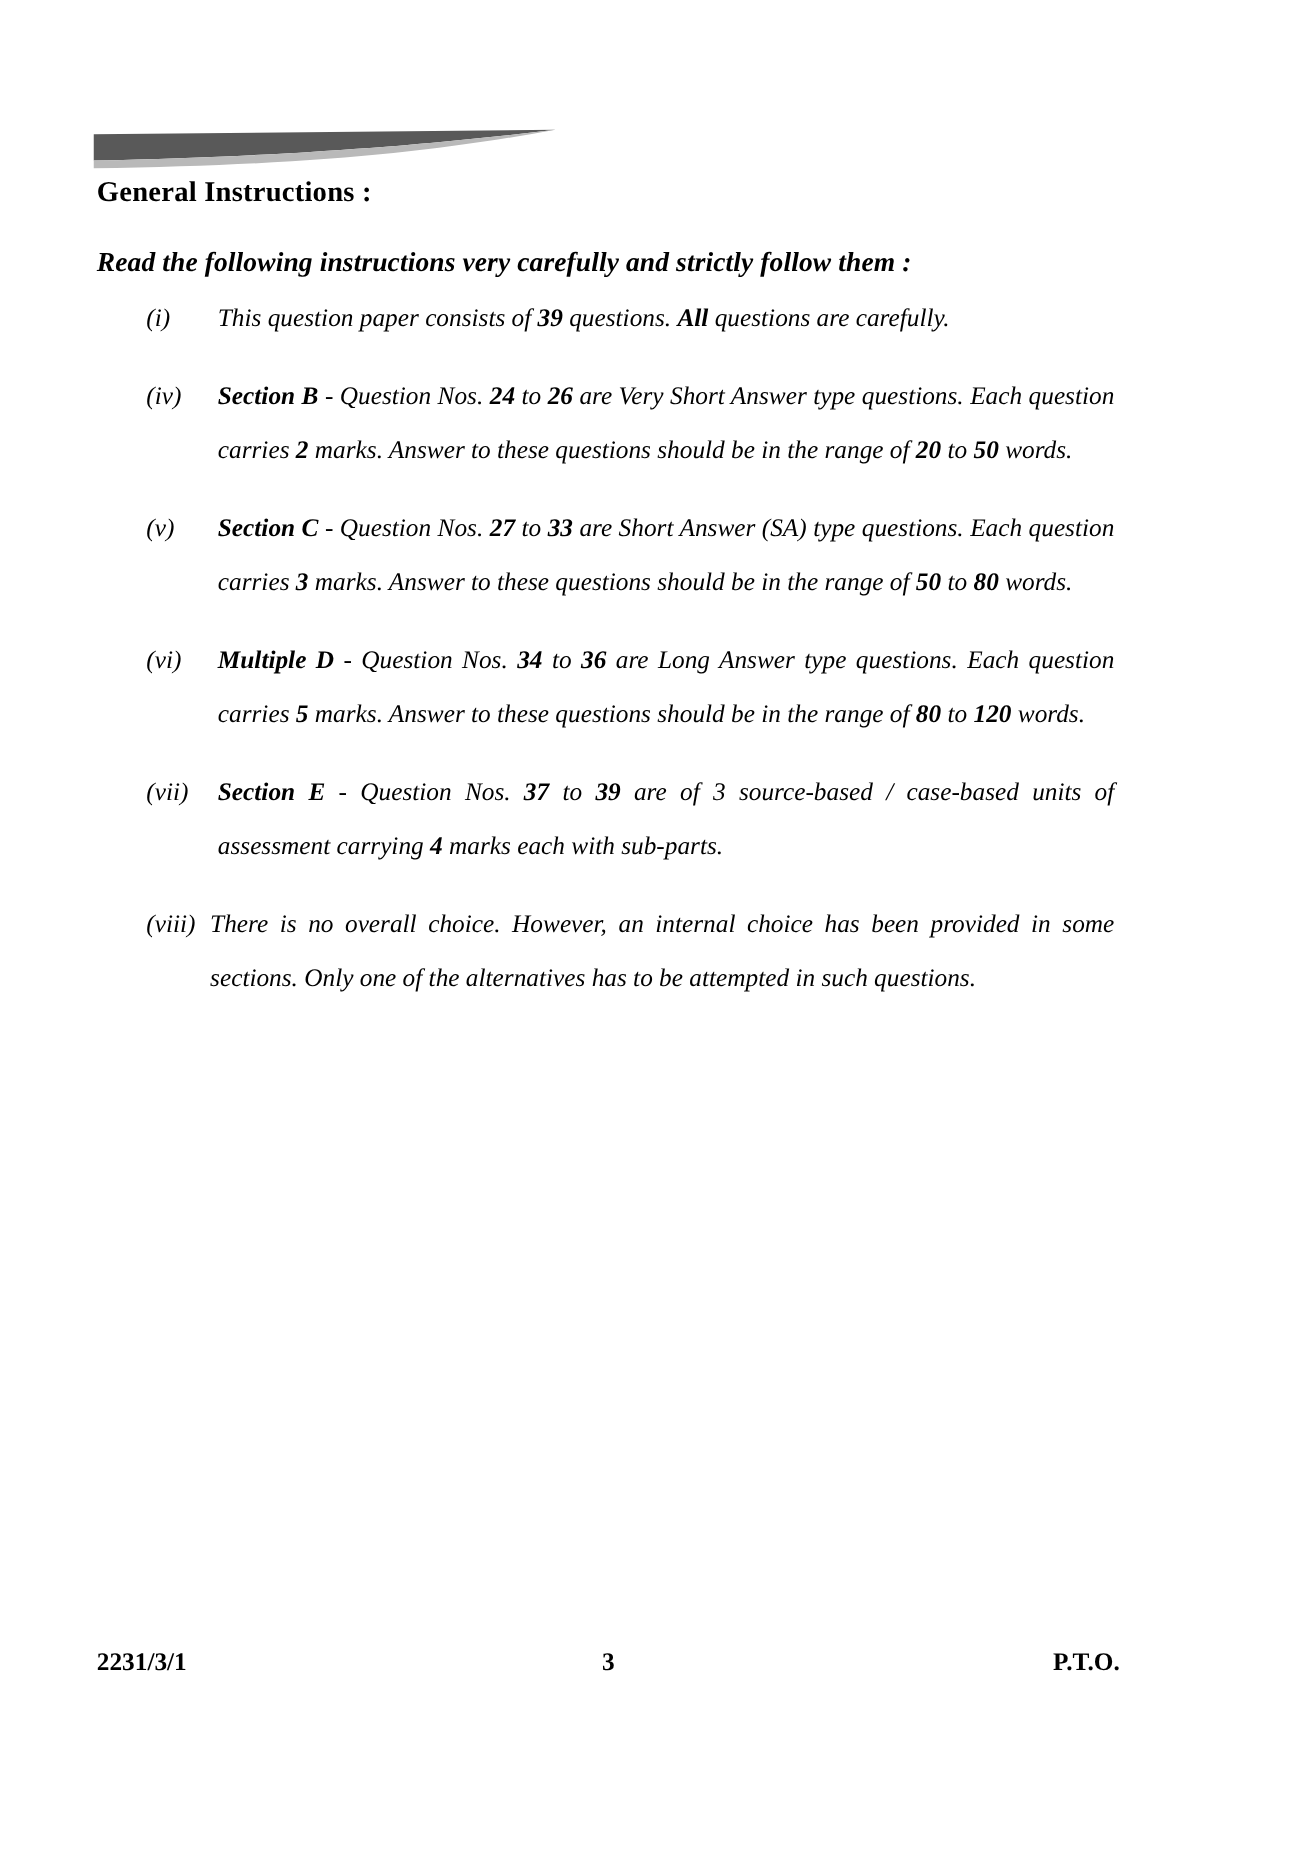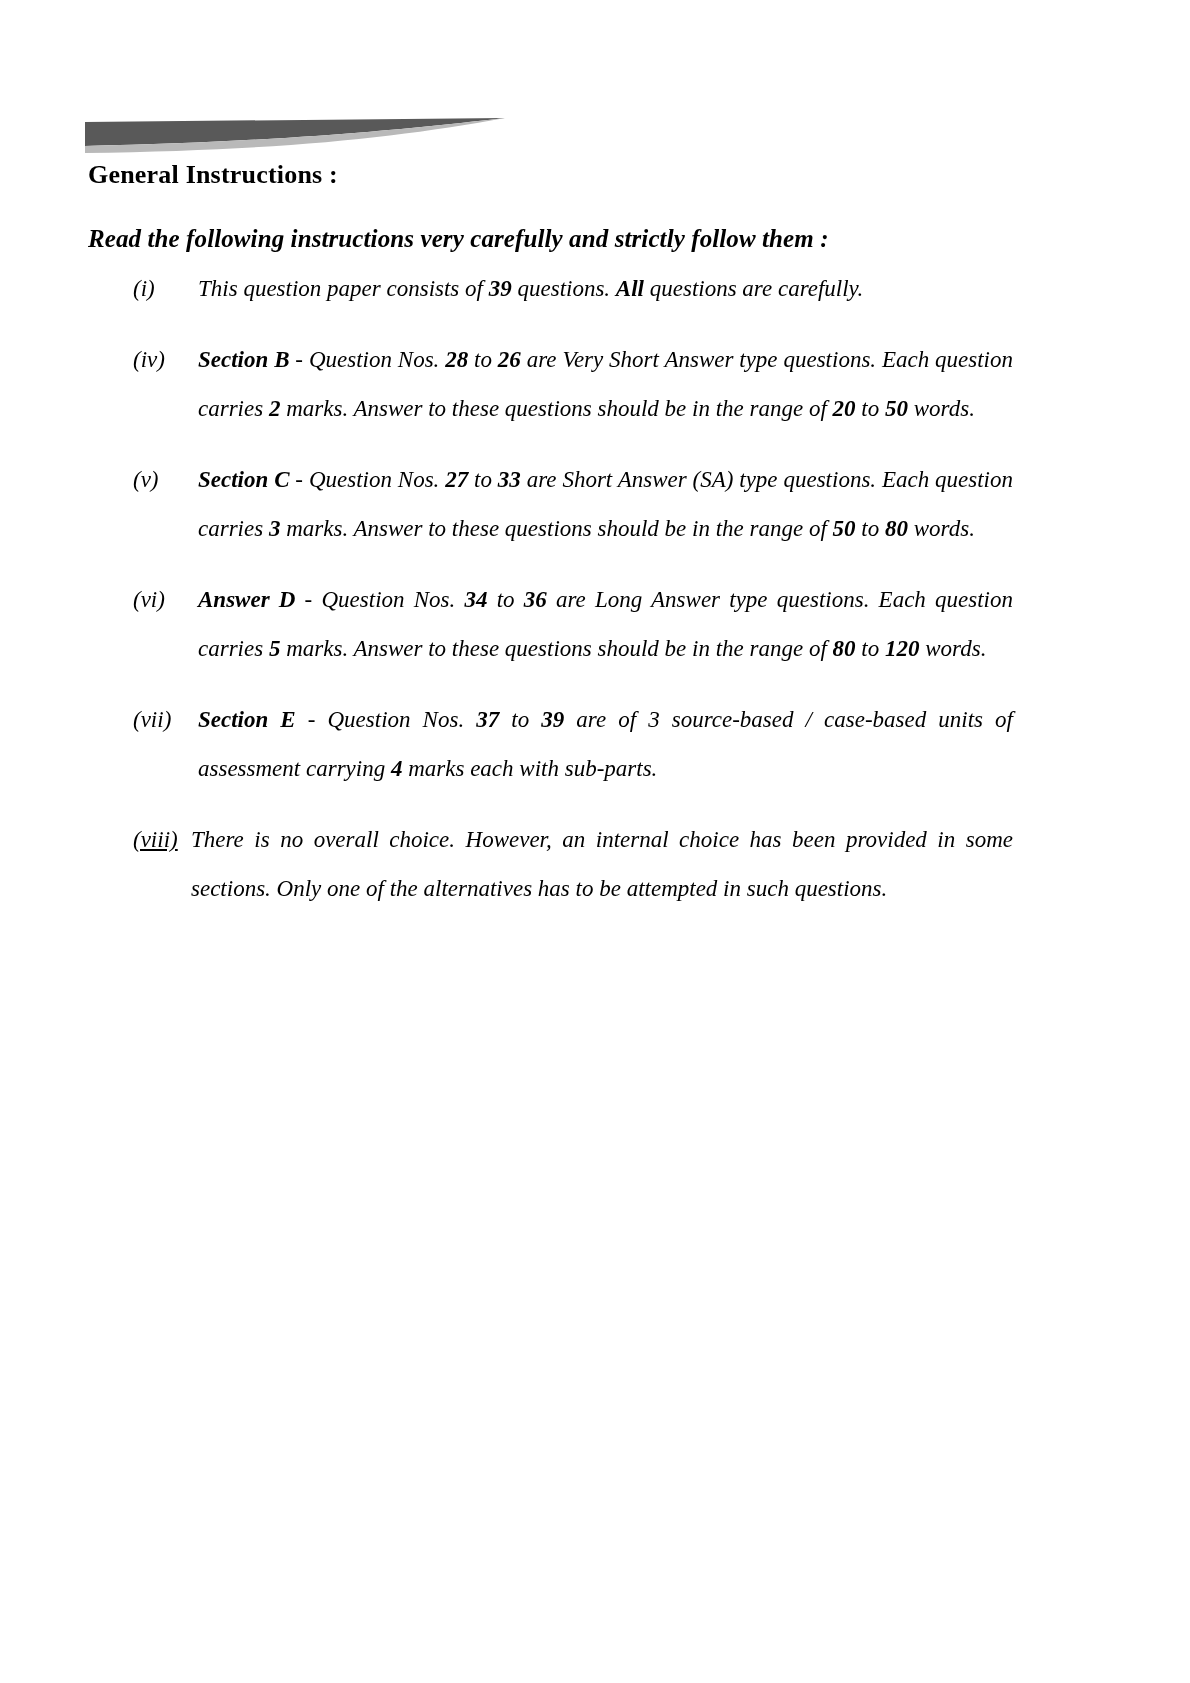--- a/index.html
+++ b/index.html
@@ -71,21 +71,21 @@
     margin-bottom: 22px;
   }
   .marker {
     flex: 0 0 auto;
     width: 65px;
     font-size: 23px;
     font-style: italic;
     line-height: 49px;
     text-align: left;
   }
-  .marker.tight { width: 58px; text-decoration: underline; }
+  .marker.tight { width: 58px; }
 
   .body-text {
     flex: 1 1 auto;
     font-size: 23px;
     font-style: italic;
     line-height: 49px;
     text-align: justify;
     text-justify: inter-word;
     hyphens: none;
   }
@@ -132,39 +132,44 @@
 
     <div class="item">
       <div class="marker">(i)</div>
       <div class="body-text lastline-left"><span>This question paper consists of </span><b>39</b><span> questions. </span><b>All</b><span> questions are carefully.</span></div>
     </div>
 
 
 
     <div class="item">
       <div class="marker">(iv)</div>
-      <div class="body-text lastline-left"><b>Section B</b><span> - Question Nos. </span><b>28</b><span> to </span><b>26</b><span> are Very Short Answer type questions. Each question carries </span><b>2</b><span> marks. Answer to these questions should be in the range of </span><b>20</b><span> to </span><b>50</b><span> words.</span></div>
+      <div class="body-text lastline-left"><b>Section B</b><span> - Question Nos. </span><b>24</b><span> to </span><b>26</b><span> are Very Short Answer type questions. Each question carries </span><b>2</b><span> marks. Answer to these questions should be in the range of </span><b>20</b><span> to </span><b>50</b><span> words.</span></div>
     </div>
 
     <div class="item">
       <div class="marker">(v)</div>
       <div class="body-text lastline-left"><b>Section C</b><span> - Question Nos. </span><b>27</b><span> to </span><b>33</b><span> are Short Answer (SA) type questions. Each question carries </span><b>3</b><span> marks. Answer to these questions should be in the range of </span><b>50</b><span> to </span><b>80</b><span> words.</span></div>
     </div>
 
     <div class="item">
       <div class="marker">(vi)</div>
-      <div class="body-text lastline-left"><b>Answer D</b><span> - Question Nos. </span><b>34</b><span> to </span><b>36</b><span> are Long Answer type questions. Each question carries </span><b>5</b><span> marks. Answer to these questions should be in the range of </span><b>80</b><span> to </span><b>120</b><span> words.</span></div>
+      <div class="body-text lastline-left"><b>Multiple D</b><span> - Question Nos. </span><b>34</b><span> to </span><b>36</b><span> are Long Answer type questions. Each question carries </span><b>5</b><span> marks. Answer to these questions should be in the range of </span><b>80</b><span> to </span><b>120</b><span> words.</span></div>
     </div>
 
     <div class="item">
       <div class="marker">(vii)</div>
       <div class="body-text lastline-left"><b>Section E</b><span> - Question Nos. </span><b>37</b><span> to </span><b>39</b><span> are of 3 source-based / case-based units of assessment carrying </span><b>4</b><span> marks each with sub-parts.</span></div>
     </div>
 
     <div class="item">
       <div class="marker tight">(viii)</div>
       <div class="body-text lastline-left"><span>There is no overall choice. However, an internal choice has been provided in some sections. Only one of the alternatives has to be attempted in such questions.</span></div>
     </div>
 
   </div>
 
+  <div class="footer">
+    <div class="left">2231/3/1</div>
+    <div class="center">3</div>
+    <div class="right">P.T.O.</div>
+  </div>
 
 </div>
 
 </body></html>

